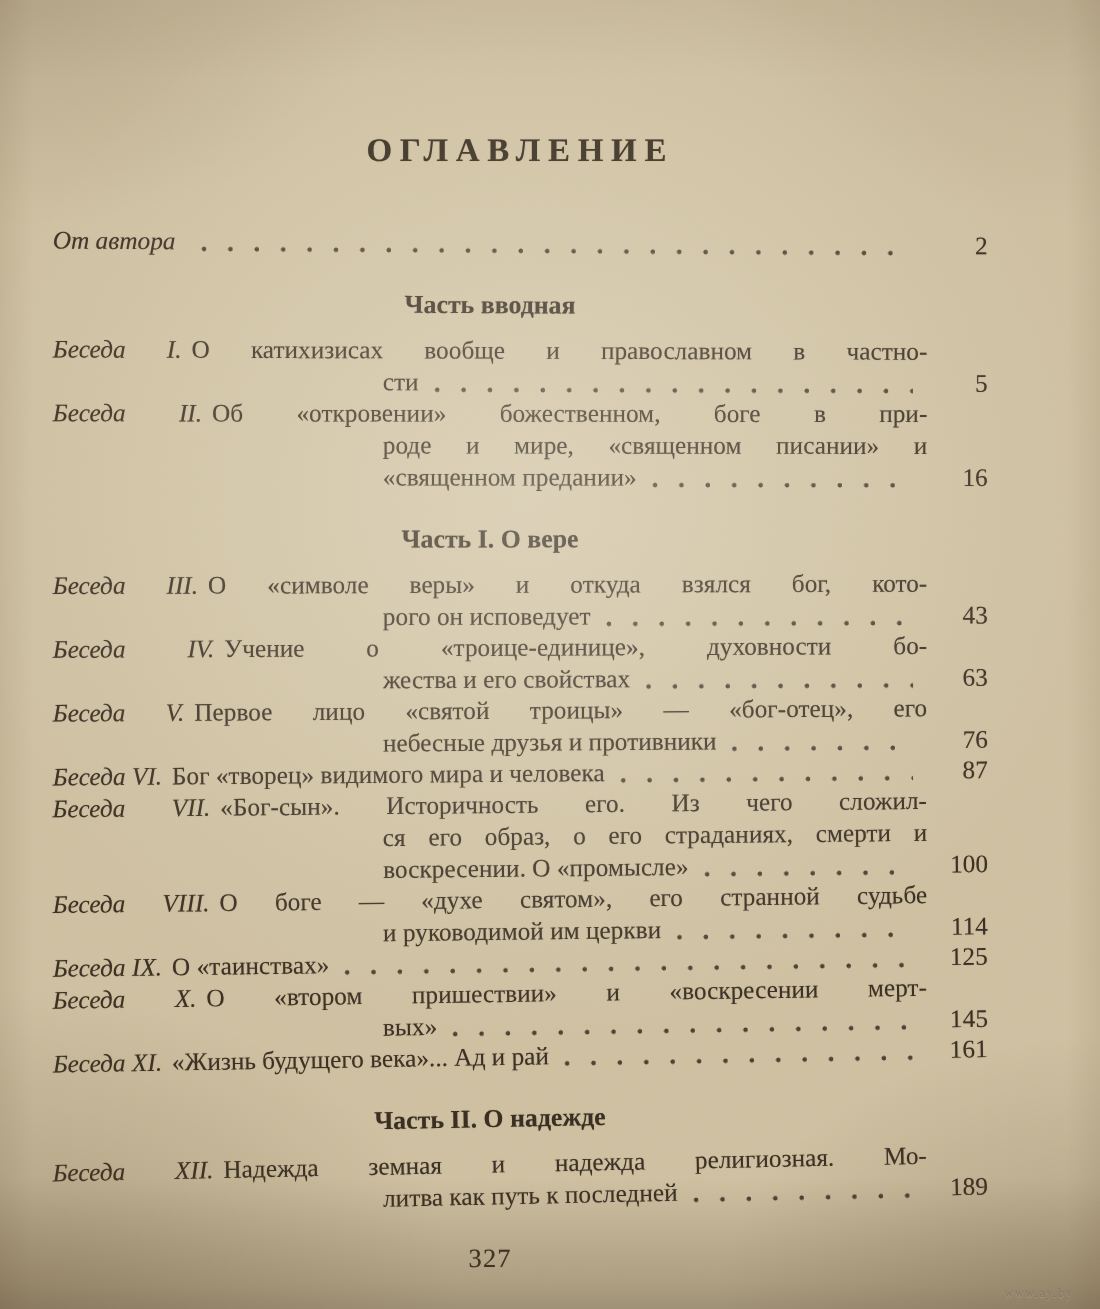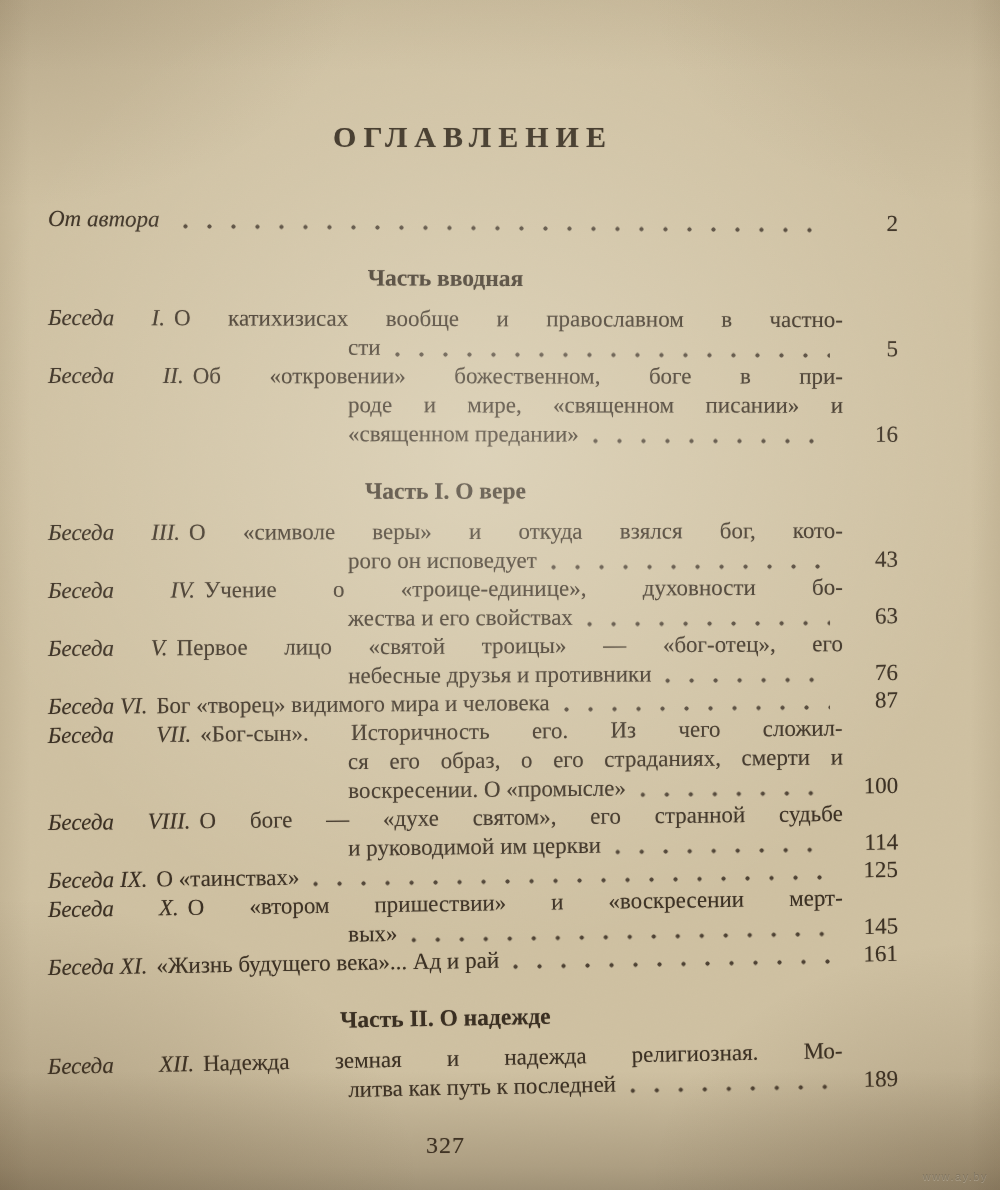--- a/index.html
+++ b/index.html
@@ -43,22 +43,22 @@
   .line.last{display:flex;align-items:baseline;}
   .line.last .txt{white-space:nowrap;flex:none;}
   .leader{
     flex:1 1 auto;height:5px;align-self:flex-end;margin:0 10px 5px 14px;
     background-image:radial-gradient(circle at 2.5px 2.5px, rgba(62,50,38,.9) 1.8px, rgba(62,50,38,0) 2.4px);
     background-size:24px 5px;background-repeat:repeat-x;background-position:left bottom;
   }
   .pagenum{flex:none;width:58px;text-align:right;}
   .folio{font-size:24px;text-align:center;margin:22px 55px 0 0;letter-spacing:1px;}
   .watermark{
-    position:absolute;right:12px;bottom:8px;z-index:4;
-    font-family:Liberation Sans, sans-serif;
+    position:absolute;right:24px;bottom:8px;z-index:4;
+    font-family:Liberation Serif, serif;
     font-size:11px;letter-spacing:1.5px;
     color:rgba(110,100,82,.55);text-shadow:0 1px 0 rgba(255,255,255,.22);
   }
 </style>
 </head>
 <body>
 
 <div class="photo">
   <div class="paper">
     <h1 class="title">ОГЛАВЛЕНИЕ</h1>

